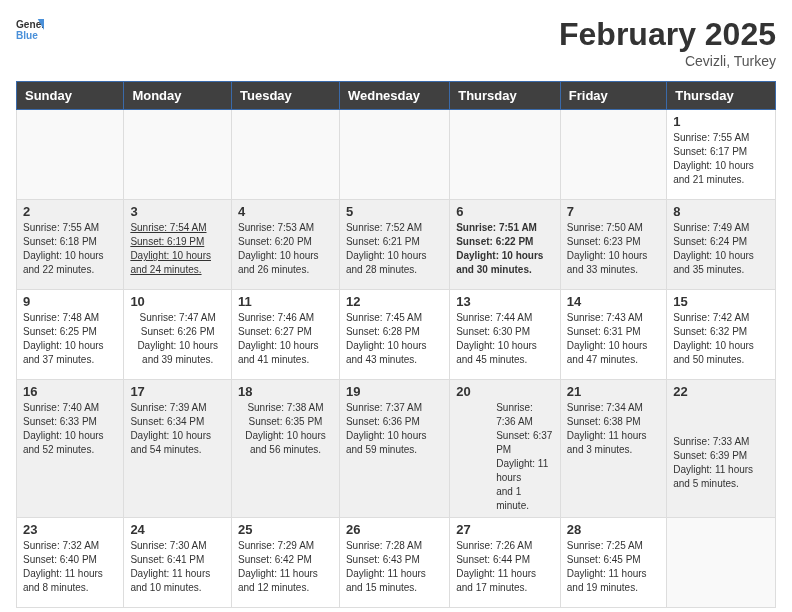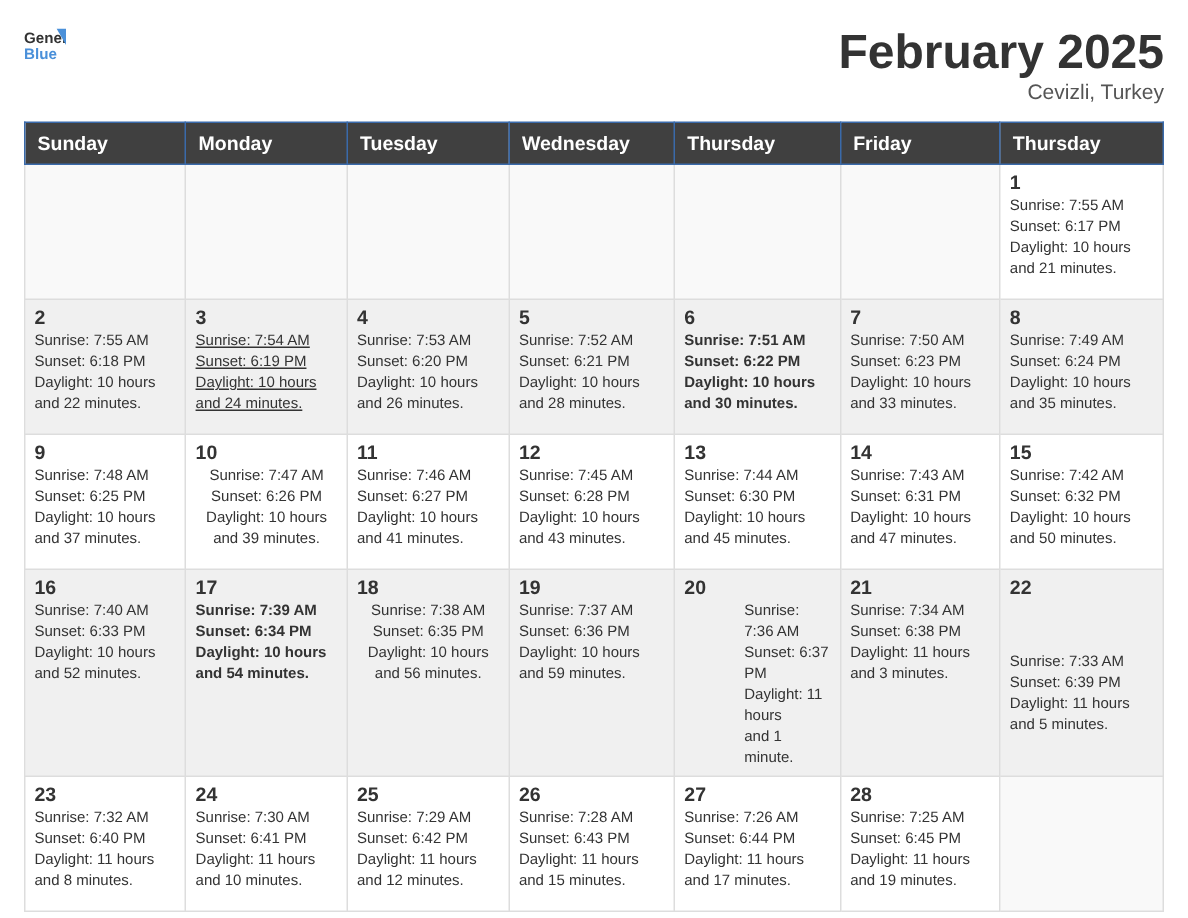--- a/index.html
+++ b/index.html
@@ -228,21 +228,21 @@
       <tr class="row-shaded">
         <td>
           <div class="day-number">16</div>
           <div class="day-info" style="white-space: pre-line;">Sunrise: 7:40 AM
 Sunset: 6:33 PM
 Daylight: 10 hours
 and 52 minutes.</div>
         </td>
         <td>
           <div class="day-number">17</div>
-          <div class="day-info" style="white-space: pre-line; font-weight: bold;">Sunrise: 7:39 AM
+          <div class="day-info" style="white-space: pre-line;">Sunrise: 7:39 AM
 Sunset: 6:34 PM
 Daylight: 10 hours
 and 54 minutes.</div>
         </td>
         <td>
           <div class="day-number">18</div>
           <div class="day-info" style="white-space: pre-line; text-align: center;">Sunrise: 7:38 AM
 Sunset: 6:35 PM
 Daylight: 10 hours
 and 56 minutes.</div>

